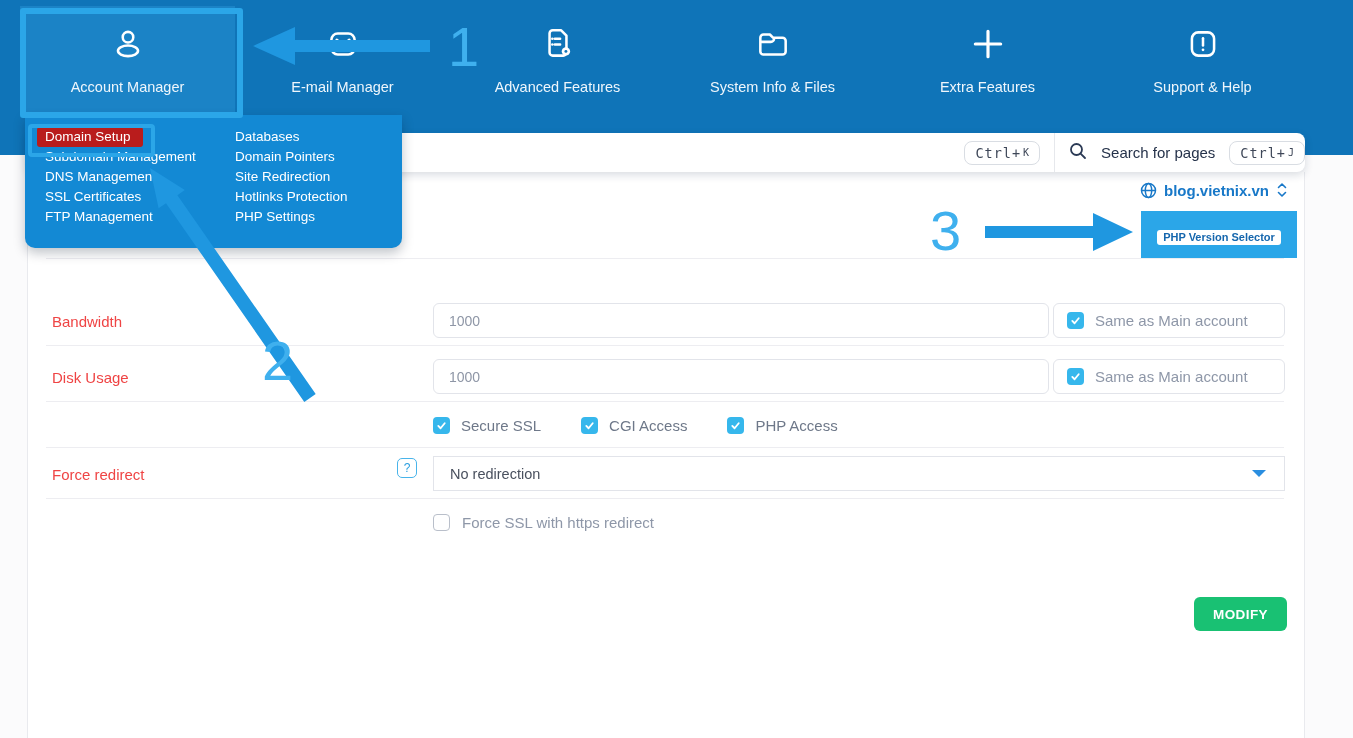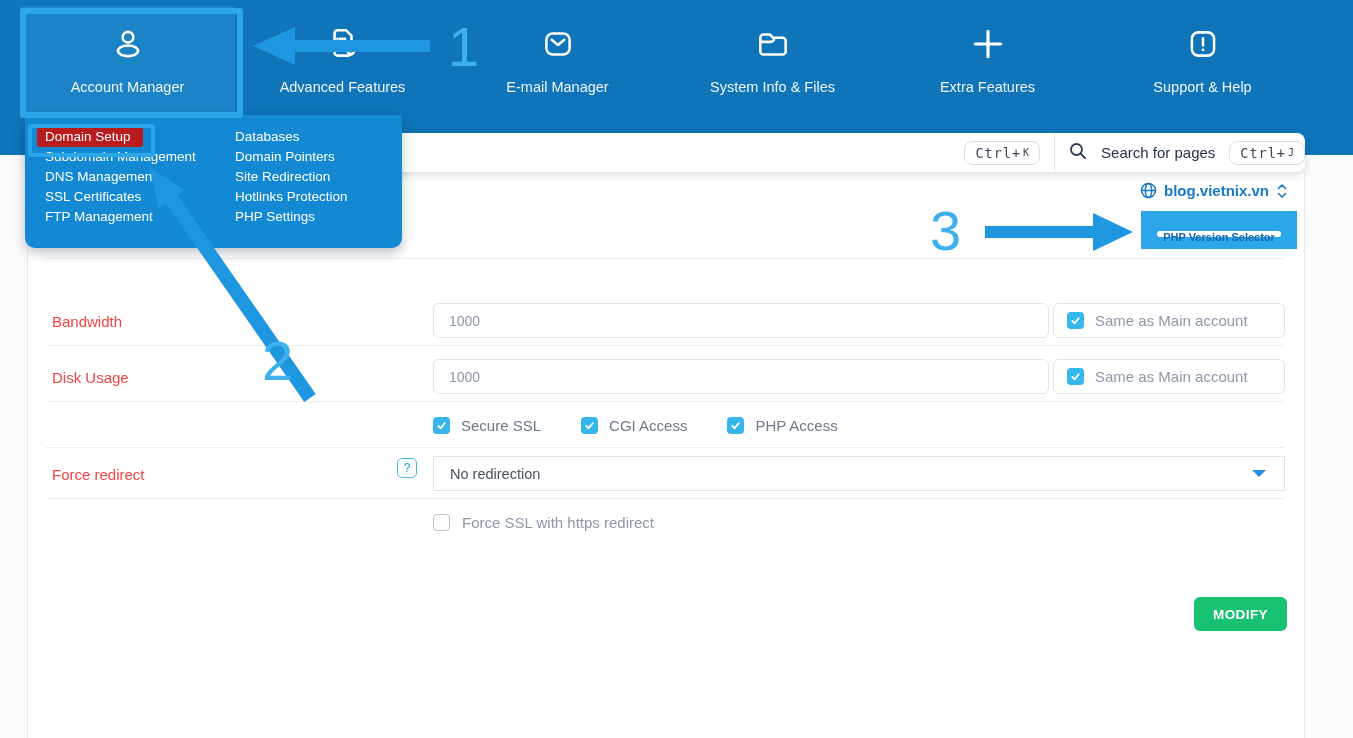--- a/index.html
+++ b/index.html
@@ -32,24 +32,24 @@
   .vdiv{ width:1px; height:39px; background:#e6e8ec; }
   .search-text{ font-size:15px; color:#25324a; }
   .search-icon svg{ width:18px; height:18px; stroke:#2b3a55; fill:none;
                     stroke-width:1.8; stroke-linecap:round; }
 
   
   .content-card{ position:absolute; left:27px; top:172px; width:1278px; height:566px;
                  background:#fff; border-left:1px solid #e9eaee;
                  border-right:1px solid #e9eaee; z-index:1; }
   .domain-row{ position:absolute; top:10px; right:16px; display:flex;
-               align-items:flex-end; gap:7px; color:#1878c8; font-size:15px;
+               align-items:flex-start; gap:7px; color:#1878c8; font-size:15px;
                font-weight:bold; cursor:pointer; }
   .domain-row svg{ display:block; }
-  .php-box{ position:absolute; left:1113px; top:39px; width:156px; height:38px;
+  .php-box{ position:absolute; left:1113px; top:39px; width:156px; height:47px;
             background:#2ba6e8; padding:16px; }
   .php-btn{ width:100%; height:100%; background:#fff; border:none; border-radius:3px;
             color:#1566ad; font-size:11px; font-weight:bold;
             font-family:"Liberation Sans",sans-serif; cursor:pointer; }
   .hr{ position:absolute; left:18px; right:20px; border-top:1px solid #ededf1; }
   .flabel{ position:absolute; left:24px; font-size:15px; color:#ef4444; }
   .tinput{ position:absolute; left:405px; width:616px; height:35px;
            border:1px solid #e2e4ea; border-radius:6px; background:#fff;
            color:#8e96a6; font-size:14px; padding:0 15px;
            font-family:"Liberation Sans",sans-serif; }
@@ -120,36 +120,36 @@
           <svg viewBox="0 0 36 36">
               <circle cx="18" cy="11.5" r="5"></circle>
               <ellipse cx="18" cy="24.5" rx="9.5" ry="5"></ellipse>
             </svg>
         </span>
         <span>Account Manager</span>
       </div>
       <div class="nav-tile">
         <span class="nav-icon">
           <svg viewBox="0 0 36 36">
+              <rect x="7" y="8" width="22" height="20" rx="6"></rect>
+              <polyline points="12,14 18,19 24,14"></polyline>
+            </svg>
+        </span>
+        <span>E-mail Manager</span>
+      </div>
+      <div class="nav-tile">
+        <span class="nav-icon">
+          <svg viewBox="0 0 36 36">
             <path d="M10 8 a3 3 0 0 1 3 -3 h8 l5 5 v16 a3 3 0 0 1 -3 3 h-10 a3 3 0 0 1 -3 -3 z"></path>
             <path d="M15 13 h5 M15 18.5 h5 M12.6 13 h.01 M12.6 18.5 h.01"></path>
             <circle cx="25.5" cy="25" r="4" fill="#fff" stroke="none"></circle>
             <circle cx="25.5" cy="25" r="1.4" fill="#0f74b8" stroke="none"></circle>
           </svg>
         </span>
         <span>Advanced Features</span>
-      </div>
-      <div class="nav-tile">
-        <span class="nav-icon">
-          <svg viewBox="0 0 36 36">
-              <rect x="7" y="8" width="22" height="20" rx="6"></rect>
-              <polyline points="12,14 18,19 24,14"></polyline>
-            </svg>
-        </span>
-        <span>E-mail Manager</span>
       </div>
       <div class="nav-tile">
         <span class="nav-icon">
           <svg viewBox="0 0 36 36">
             <path d="M6 25 V12 a3 3 0 0 1 3 -3 h6 l3 3 h9 a3 3 0 0 1 3 3 v10 a3 3 0 0 1 -3 3 H9 a3 3 0 0 1 -3 -3 z"></path>
             <path d="M7 16 h9 a3 3 0 0 0 3 -3"></path>
           </svg>
         </span>
         <span>System Info &amp; Files</span>
       </div>

